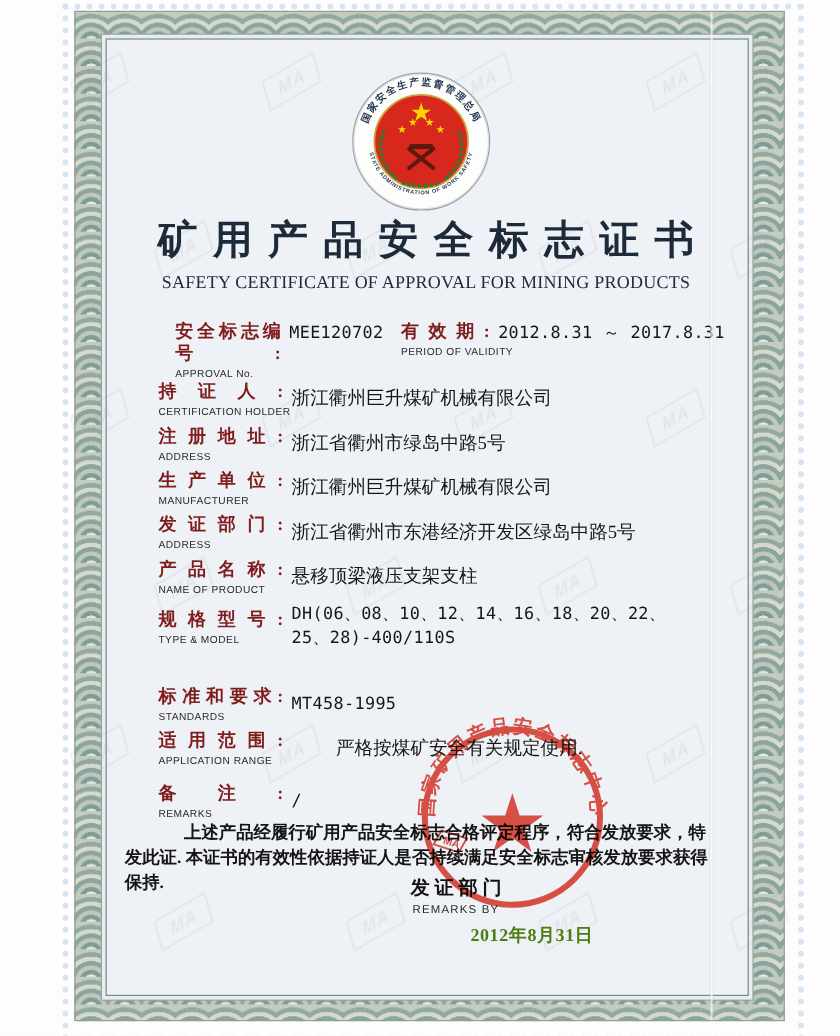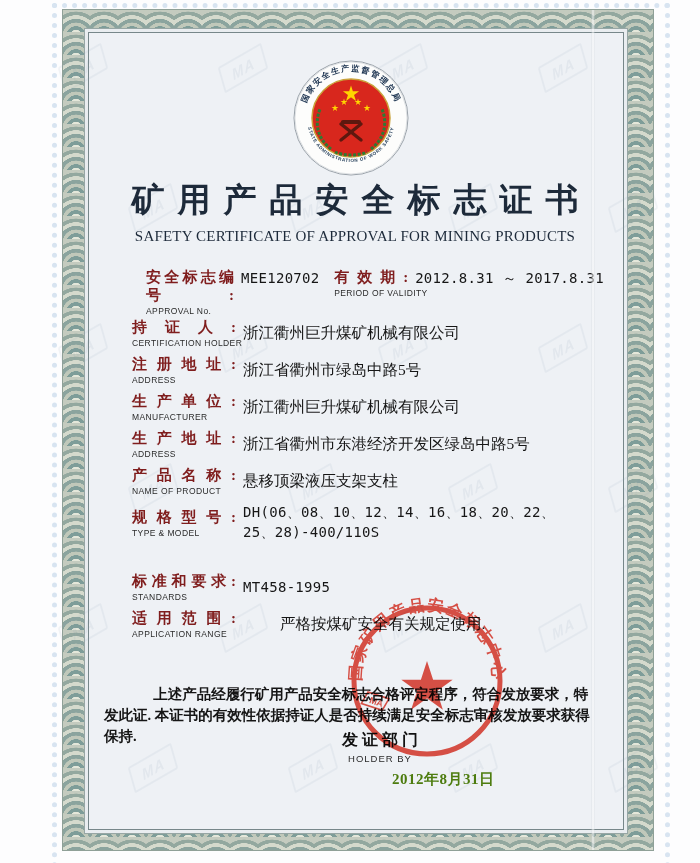--- a/index.html
+++ b/index.html
@@ -224,21 +224,21 @@
       <div class="row">
         <div class="lab w104">
           <div class="cn">生产单位:</div>
           <div class="en">MANUFACTURER</div>
         </div>
         <div class="val">浙江衢州巨升煤矿机械有限公司</div>
       </div>
 
       <div class="row">
         <div class="lab w104">
-          <div class="cn">生产地址:</div>
+          <div class="cn">发证部门:</div>
           <div class="en">ADDRESS</div>
         </div>
         <div class="val">浙江省衢州市东港经济开发区绿岛中路5号</div>
       </div>
 
       <div class="row">
         <div class="lab w104">
           <div class="cn">产品名称:</div>
           <div class="en">NAME OF PRODUCT</div>
         </div>
@@ -262,28 +262,35 @@
       </div>
 
       <div class="row gap-md">
         <div class="lab w104">
           <div class="cn">适用范围:</div>
           <div class="en">APPLICATION RANGE</div>
         </div>
         <div class="val">严格按煤矿安全有关规定使用.</div>
       </div>
 
+      <div class="row gap-sm">
+        <div class="lab w104">
+          <div class="cn">备注:</div>
+          <div class="en">REMARKS</div>
+        </div>
+        <div class="val mono">/</div>
+      </div>
 
     </div>
 
     <div class="declaration">上述产品经履行矿用产品安全标志合格评定程序，符合发放要求，特发此证. 本证书的有效性依据持证人是否持续满足安全标志审核发放要求获得保持.</div>
 
     <div class="issued">
       <div class="cn-big">发证部门</div>
-      <div class="en">HOLDER BY</div>
+      <div class="en">REMARKS BY</div>
     </div>
 
     <div class="date">2012年8月31日</div>
   </div>
 
   <svg class="stamp" viewBox="0 0 170 170">
     <circle cx="85" cy="85" r="73" fill="none" stroke="#e23b2e" stroke-width="5"></circle>
     <defs>
       <path id="stampArc" d="M 20,92 A 66,66 0 1 1 150,92"></path>
     </defs>

